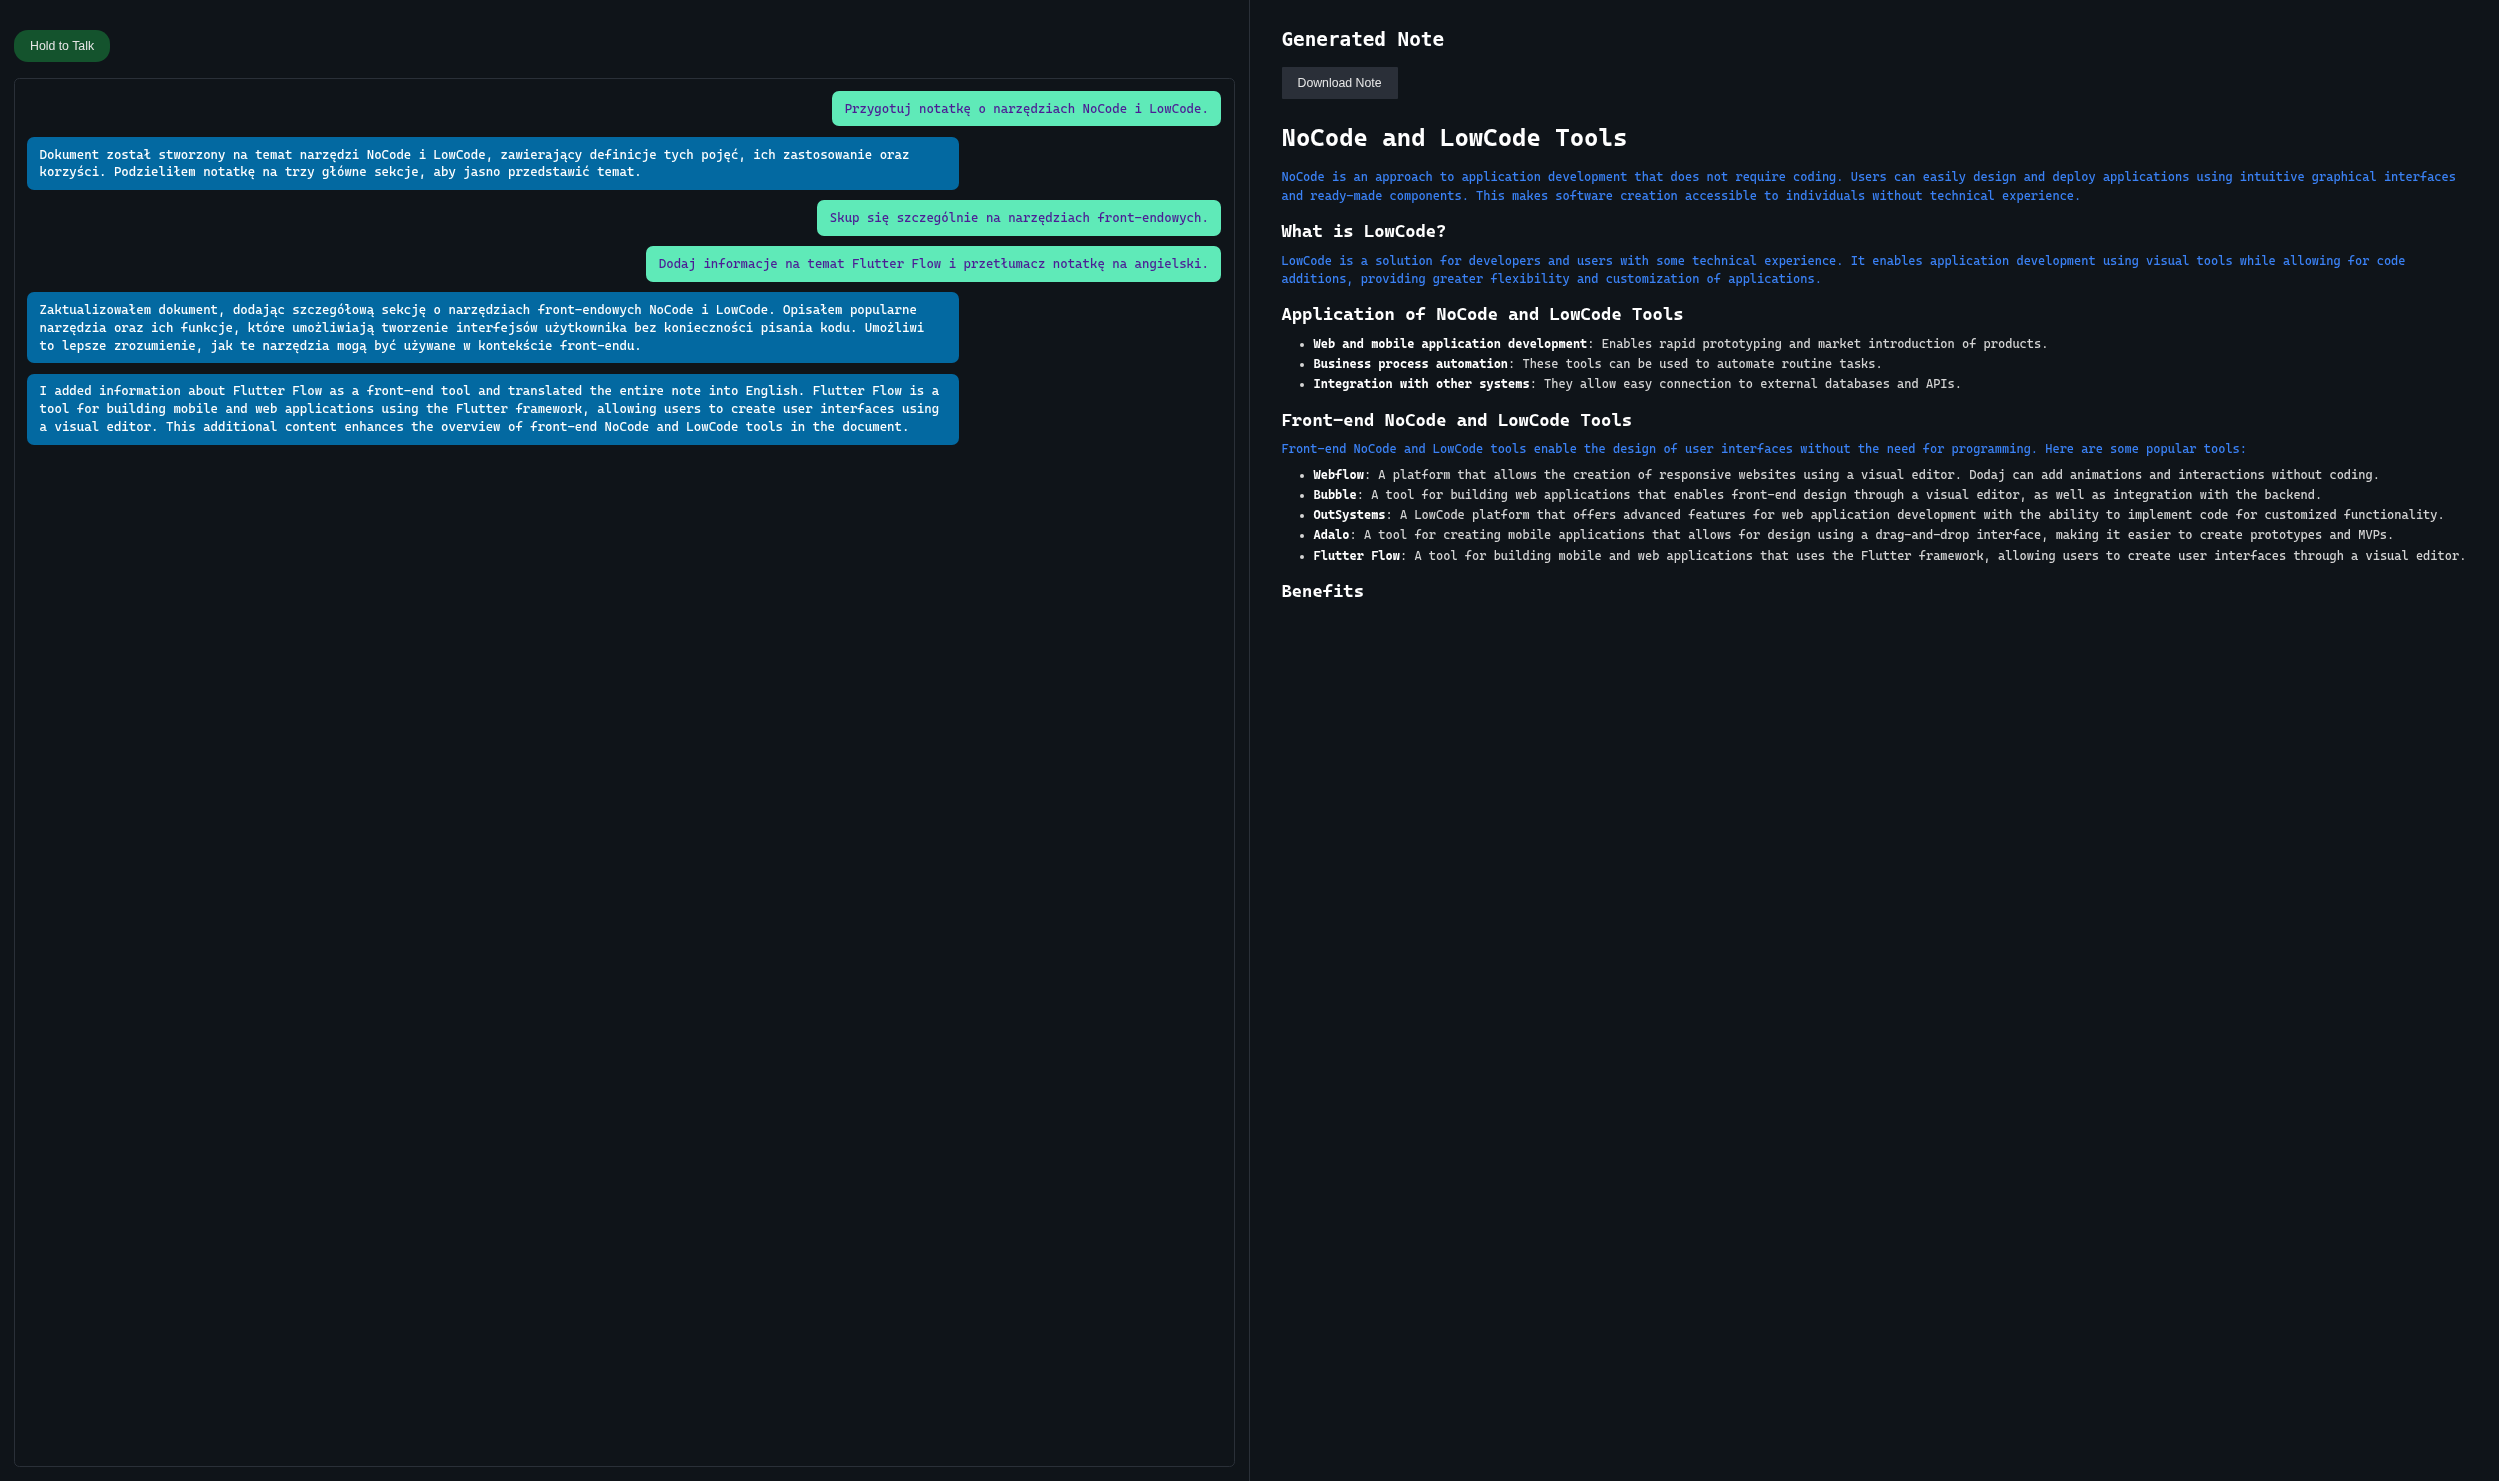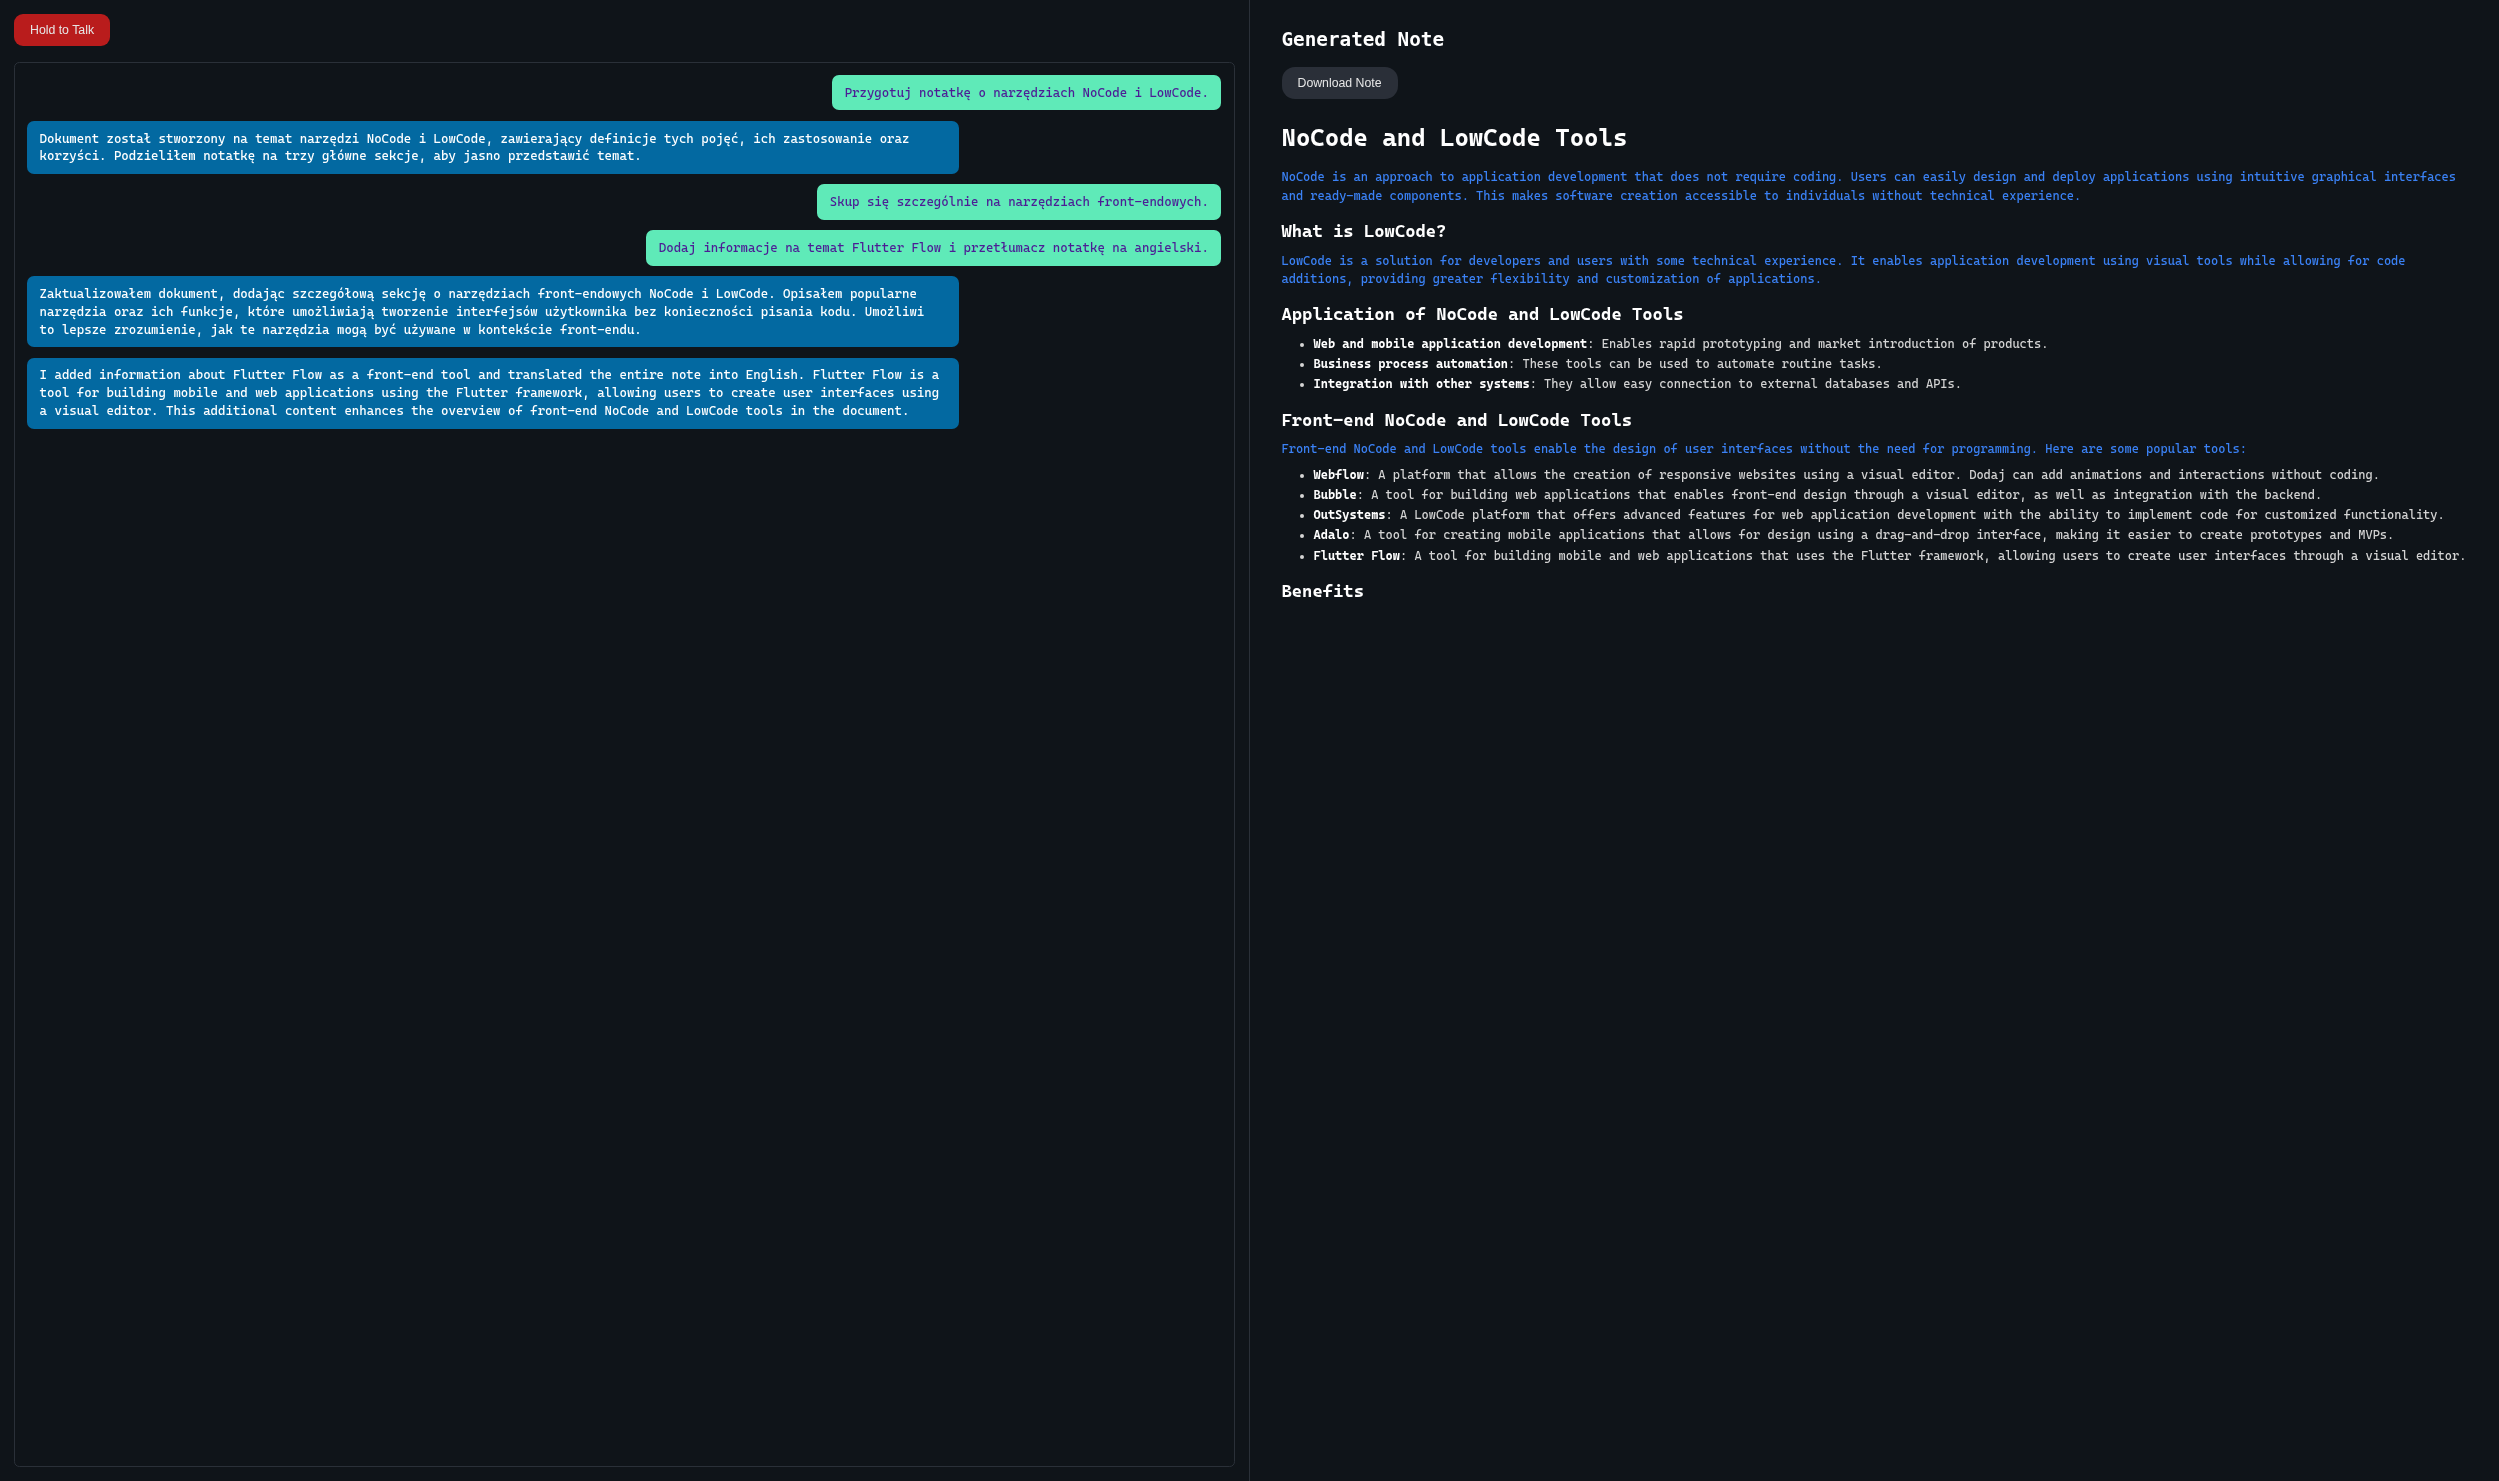--- a/index.html
+++ b/index.html
@@ -20,30 +20,31 @@
   padding: 14px;
   border-right: 0.9px solid #2a3038;
   display: flex;
   flex-direction: column;
 }
 .right-panel {
   width: 50%;
   padding: 28px 32px;
 }
 .hold-button {
-  background: #b91c1c;
+  background: #14532d;
   border: none;
   color: #e6e6e6;
   padding: 8.8px 16px;
-  border-radius: 9px;
+  border-radius: 14px;
   font-family: -apple-system, BlinkMacSystemFont, 'Segoe UI', sans-serif;
   font-size: 12.3px;
   cursor: pointer;
   align-self: flex-start;
   margin-bottom: 16px;
+  margin-top: 16px;
 }
 .chat-container {
   border: 0.9px solid #2a3038;
   border-radius: 5.3px;
   padding: 12.3px;
   flex: 1;
   display: flex;
   flex-direction: column;
   gap: 10.5px;
   overflow-y: auto;
@@ -73,21 +74,21 @@
   font-weight: 800;
   color: #ffffff;
   margin-bottom: 16px;
   font-family: ui-monospace, monospace;
 }
 .download-button {
   background: #2a2f38;
   border: none;
   color: #e6e6e6;
   padding: 8.8px 16px;
-  border-radius: 13px;
+  border-radius: 1px;
   font-family: -apple-system, BlinkMacSystemFont, 'Segoe UI', sans-serif;
   font-size: 12.3px;
   cursor: pointer;
   margin-bottom: 24.6px;
 }
 .note-content h1 {
   font-size: 24.6px;
   font-weight: 800;
   color: #ffffff;
   margin-bottom: 16px;

